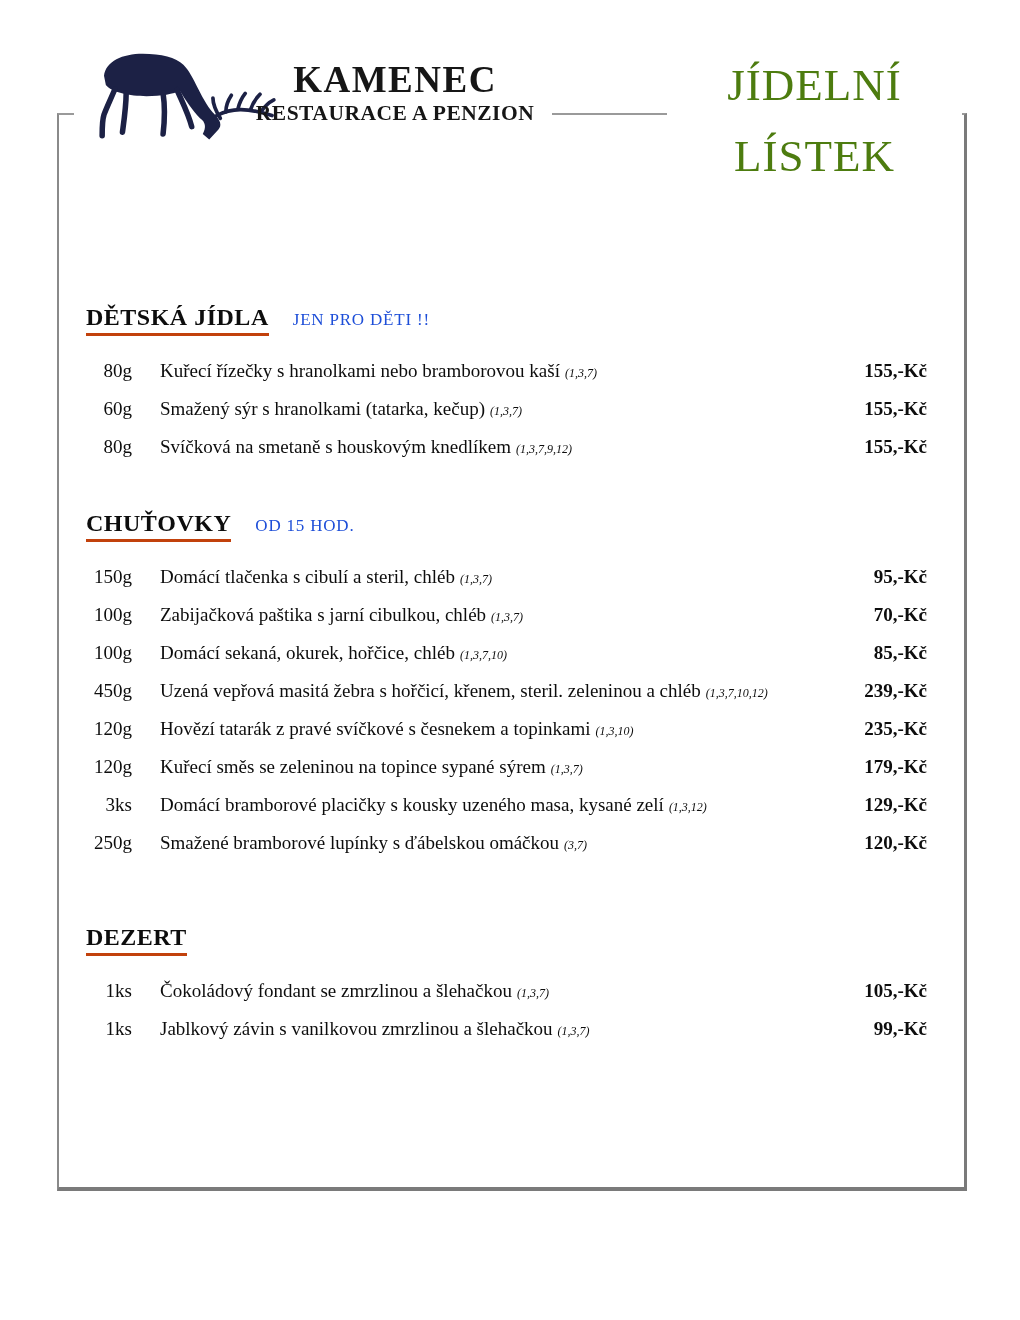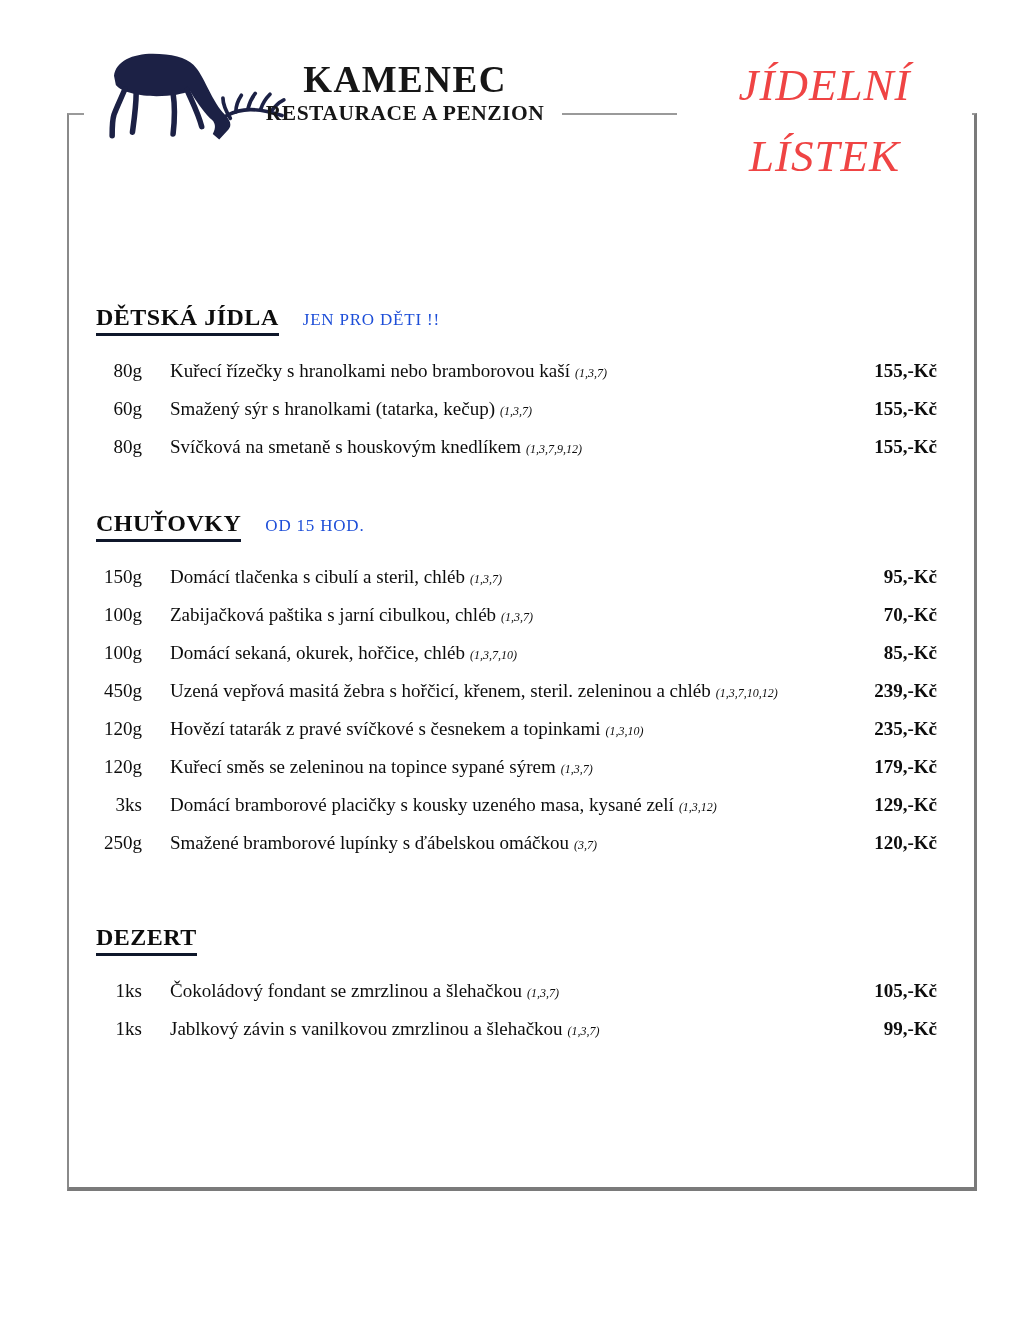--- a/index.html
+++ b/index.html
@@ -1,53 +1,53 @@
 <!DOCTYPE html>
 <html><head>
 <meta charset="utf-8">
 <style>
   html,body { margin:0; padding:0; }
   body {
     width:1020px; height:1320px; background:#ffffff;
     font-family:"Liberation Serif","DejaVu Serif",serif;
     color:#0d0d0d; position:relative; overflow:hidden;
   }
-  .page { position:absolute; left:12px; top:0; width:924px; height:1320px; background:#fff; }
+  .page { position:absolute; left:2px; top:0; width:924px; height:1320px; background:#fff; }
 
   
   .frame {
     position:absolute; left:55px; top:113px; width:910px; height:1078px;
     box-sizing:border-box; border-style:solid;
     border-width:2px 3px 4px 2px;
     border-color:#9a9a9a #7a7a7a #7a7a7a #8a8a8a;
   }
 
   
   .logo-block { position:absolute; left:72px; top:40px; width:478px; height:112px; background:#fff; }
   .deer-svg { position:absolute; left:14px; top:10px; width:200px; height:96px; }
   .brand { position:absolute; left:165px; top:20px; width:312px; text-align:center; color:#161616; }
   .brand-name { font-weight:bold; font-size:37px; line-height:40px; letter-spacing:1.5px; }
   .brand-sub  { font-weight:bold; font-size:21.5px; line-height:26px; letter-spacing:0.5px; }
 
   
   .title-block {
     position:absolute; left:665px; top:50px; width:295px; height:152px;
-    background:#fff; text-align:center; color:#ef4444;
-    font-size:45px; line-height:71px; letter-spacing:1px;font-style:italic;
+    background:#fff; text-align:center; color:#4d7c0f;
+    font-size:45px; line-height:71px; letter-spacing:1px;
   }
 
   
   .content { position:absolute; left:84px; top:302px; width:841px; }
   .section + .section { margin-top:48px; }
   .section.mt-lg { margin-top:66px; }
 
   .sec-head { display:flex; align-items:baseline; margin-bottom:24px; }
   .sec-title {
     font-weight:bold; font-size:24px; line-height:30px; letter-spacing:0.5px;
-    border-bottom:3px solid #0f172a; padding-bottom:1px; display:inline-block;
+    border-bottom:3px solid #c2410c; padding-bottom:1px; display:inline-block;
   }
   .sec-note { font-size:17px; letter-spacing:0.8px; margin-left:24px; color:#1d4ed8;font-family:Liberation Serif, serif; }
 
   .row { display:flex; align-items:baseline; font-size:19px; line-height:21px; margin-bottom:14px; }
   .qty { width:46px; flex:0 0 46px; text-align:right; white-space:nowrap; }
   .nm  { flex:1 1 auto; margin-left:28px; white-space:nowrap; overflow:visible; }
   .alg { font-size:12px; margin-left:5px;font-style:italic; }
   .price { flex:0 0 auto; text-align:right; white-space:nowrap; margin-left:8px;font-weight:bold; }
 </style>
 </head>

